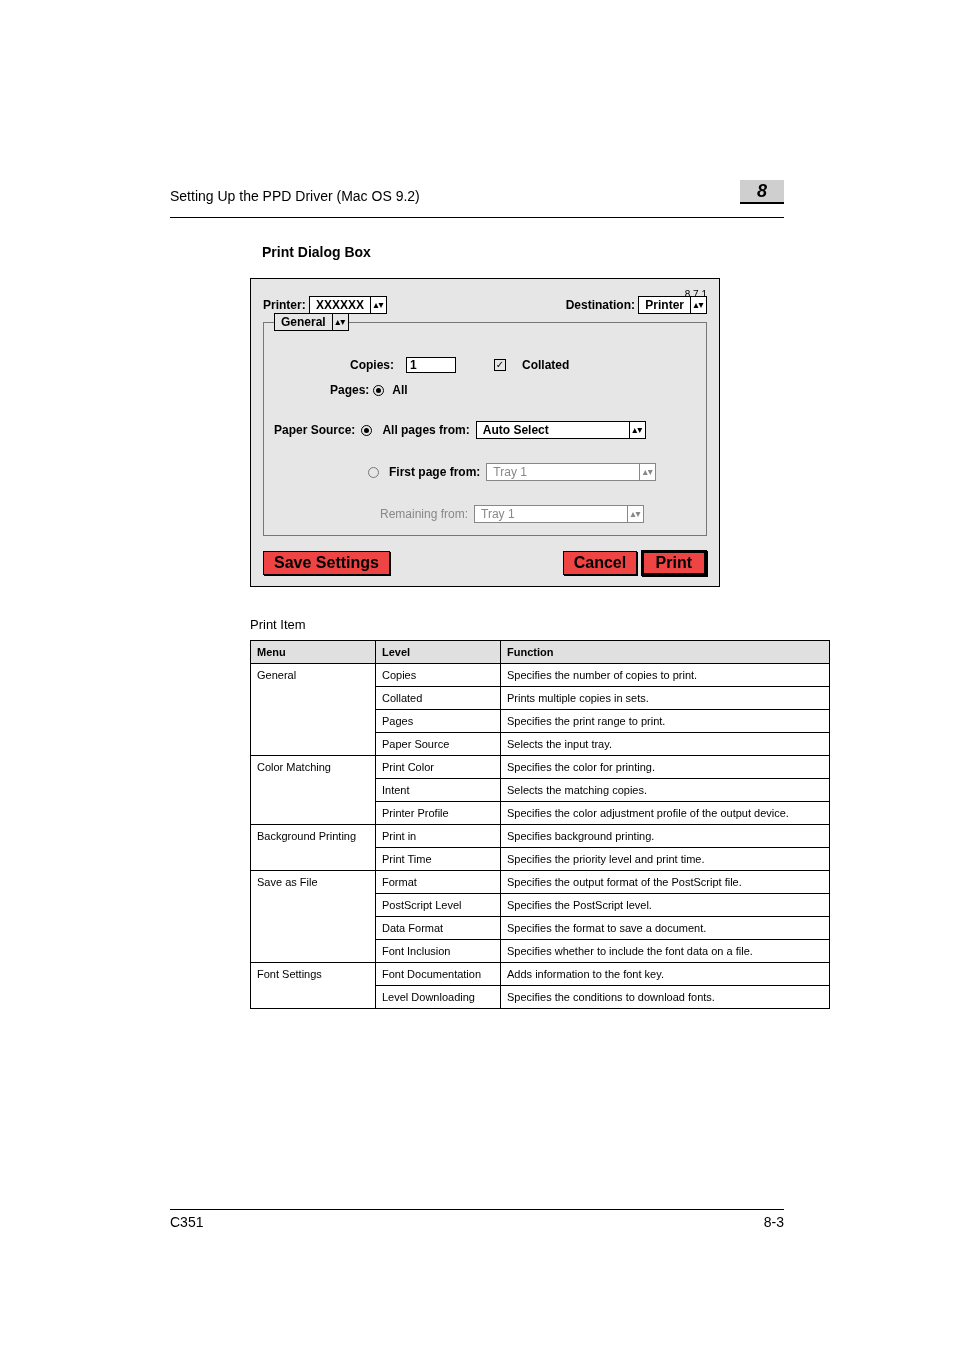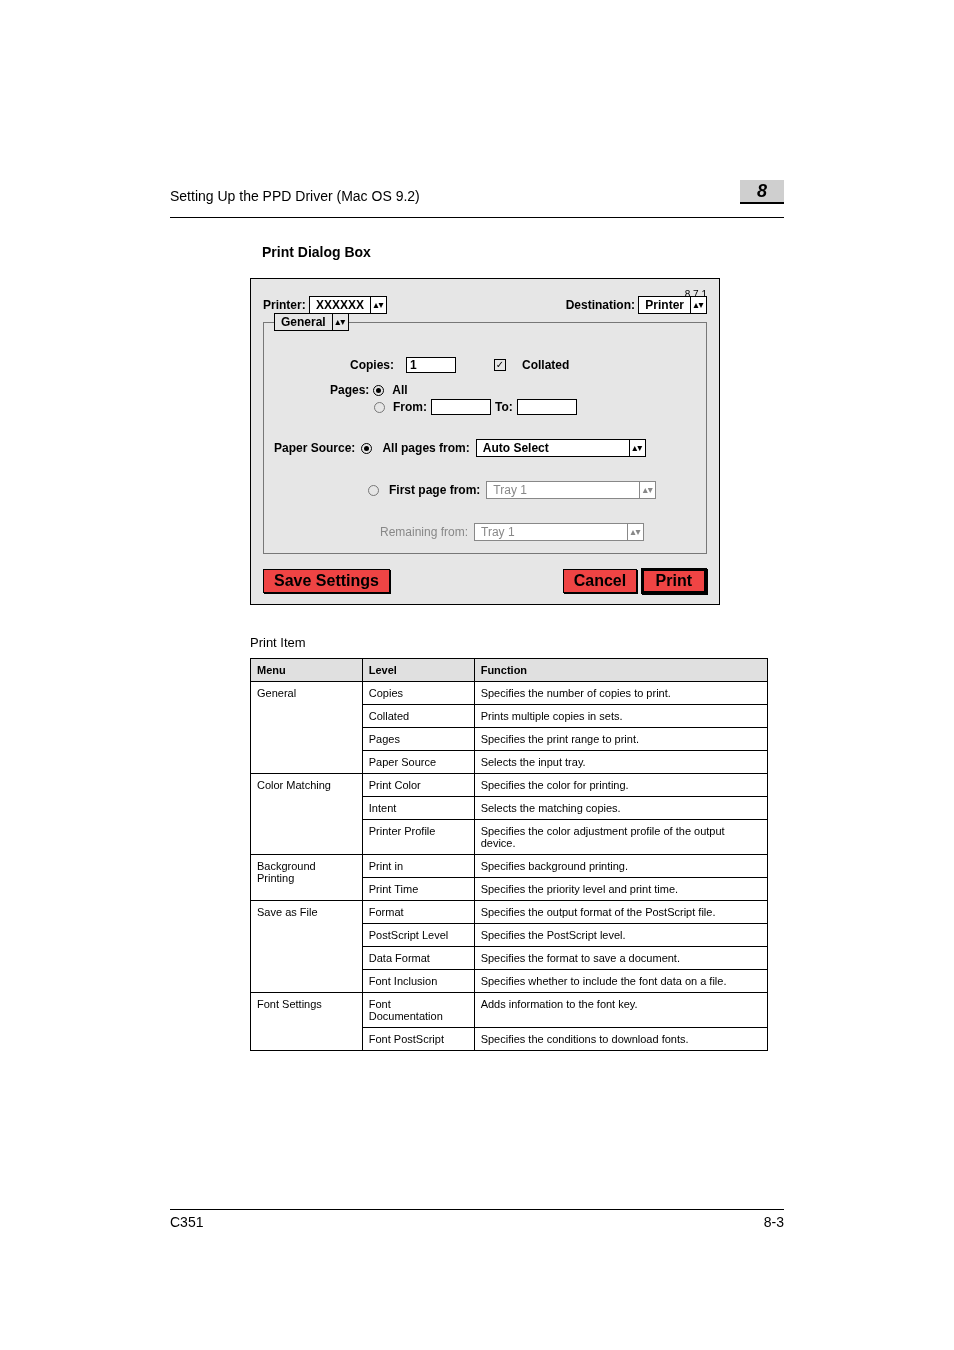--- a/index.html
+++ b/index.html
@@ -33,21 +33,21 @@
   .radio.off.dim{border-color:#777}
   .pagesblock{margin-top:10px;margin-left:56px}
   .pagesblock .line{display:flex;align-items:center;gap:4px;font-weight:bold}
   .pagesblock .sub{margin-left:44px;margin-top:2px}
   .ps-row{display:flex;align-items:center;gap:6px;margin-top:24px}
   .dlg-buttons{display:flex;justify-content:space-between;align-items:center;margin-top:14px}
   .mac-btn{border:1px solid var(--ink);background:#ef4444;padding:2px 10px;font-weight:bold;font-family:inherit;font-size:16px;box-shadow:1px 1px 0 #000}
   .mac-btn.primary{border:3px solid var(--ink);padding:1px 12px}
   .item-caption{font-size:13px;margin:30px 0 8px 80px}
   
-  table.ref{border-collapse:collapse;width:518px;margin-left:80px;font-size:11px}
+  table.ref{border-collapse:collapse;width:580px;margin-left:80px;font-size:11px}
   table.ref th,table.ref td{border:1px solid var(--ink);padding:5px 6px;text-align:left;vertical-align:top}
   table.ref thead th{background:#e0e0e0;font-weight:bold}
   .page-footer{position:absolute;left:170px;right:170px;bottom:120px;border-top:1px solid var(--ink);padding-top:4px;display:flex;justify-content:space-between;font-size:14px}
 </style>
 </head>
 <body>
 
 <div class="page">
   <div class="running-head">
     <span class="rh-title">Setting Up the PPD Driver (Mac OS 9.2)</span>
@@ -91,27 +91,20 @@
           <span class="cb">✓</span>
           <span class="blk-label">Collated</span>
         </div>
 
         <div class="pagesblock">
           <div class="line">
             <span>Pages:</span>
             <span class="radio on"></span>
             <span>All</span>
           </div>
-          <div class="line sub">
-            <span class="radio off dim"></span>
-            <span>From:</span>
-            <span class="txtin" style="width:60px"></span>
-            <span>To:</span>
-            <span class="txtin" style="width:60px"></span>
-          </div>
         </div>
 
         <div style="margin-top:12px">
           <div class="ps-row">
             <span class="blk-label">Paper Source:</span>
             <span class="radio on"></span>
             <span class="blk-label">All pages from:</span>
             <span class="mac-select" style="width:170px;justify-content:space-between">
               <span class="sel-val">Auto Select</span>
               <span class="sel-caret">▴▾</span>
@@ -213,21 +206,21 @@
         <tr>
           <td>Font Inclusion</td>
           <td>Specifies whether to include the font data on a file.</td>
         </tr>
         <tr>
           <td rowspan="2">Font Settings</td>
           <td>Font Documentation</td>
           <td>Adds information to the font key.</td>
         </tr>
         <tr>
-          <td>Font PostScript</td>
+          <td>Level Downloading</td>
           <td>Specifies the conditions to download fonts.</td>
         </tr>
       </tbody>
   </table>
 
   <div class="page-footer">
     <span>C351</span>
     <span>8-3</span>
   </div>
 </div>

